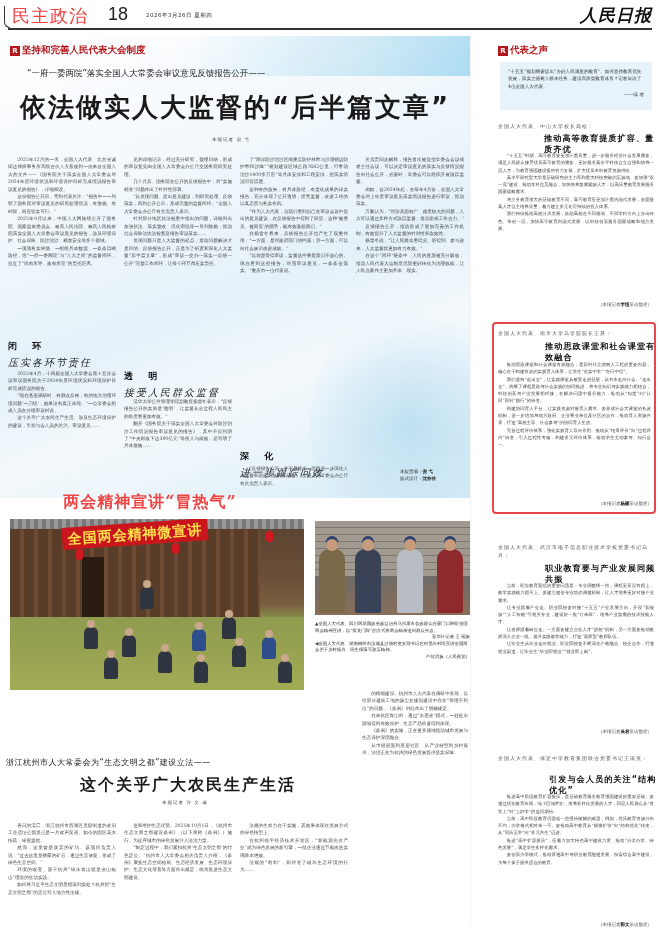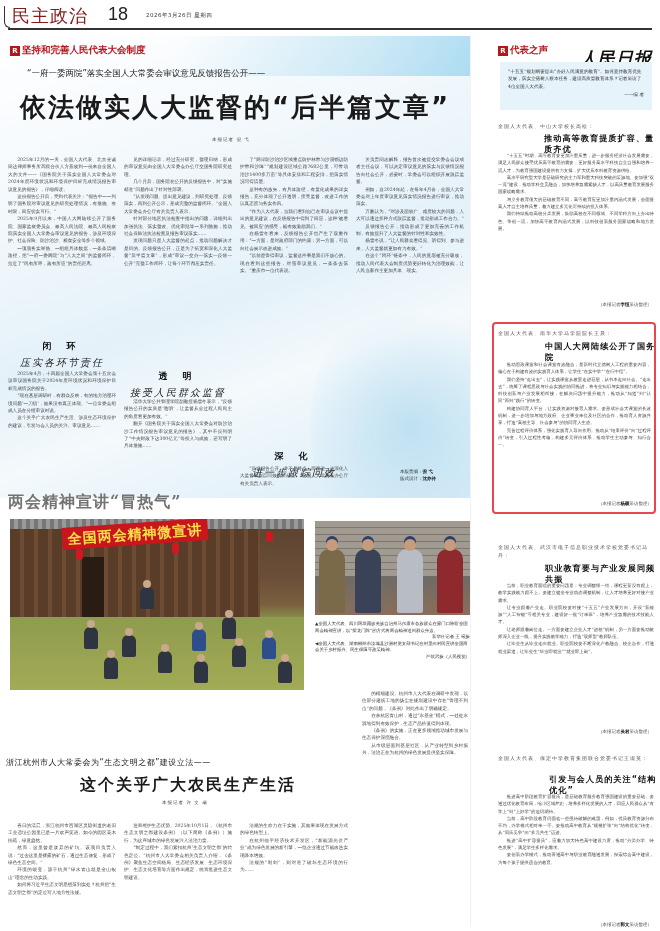--- a/index.html
+++ b/index.html
@@ -1,48 +1,48 @@
 <!DOCTYPE html>
 <html><head>
 <meta charset="utf-8">
 <style>
   * { box-sizing: border-box; margin: 0; padding: 0; }
   html, body { width: 660px; height: 931px; overflow: hidden; background: #ffffff; }
   body { font-family: "DejaVu Serif", "Liberation Serif", serif; color: #222; position: relative; }
 
   .masthead { position: absolute; left: 0; top: 0; width: 660px; height: 30px; }
   .masthead .bracket { position: absolute; left: 4px; top: 6px; width: 6px; height: 22px; border-left: 1.5px solid #333; border-bottom: 1.5px solid #333; border-bottom-left-radius: 6px; }
-  .masthead .section { position: absolute; left: 12px; top: 4px; font-family: "DejaVu Sans", sans-serif; font-size: 18px; color: #7f1d1d; letter-spacing: 1px; }
+  .masthead .section { position: absolute; left: 12px; top: 4px; font-family: "DejaVu Sans", sans-serif; font-size: 18px; color: #ef4444; letter-spacing: 1px; }
   .masthead .pageno { position: absolute; left: 108px; top: 4px; font-family: "Liberation Sans", sans-serif; font-size: 18px; color: #222; }
   .masthead .date { position: absolute; left: 146px; top: 12px; font-family: "DejaVu Sans", sans-serif; font-size: 5.5px; color: #333; letter-spacing: 0.5px; }
-  .masthead .logo { position: absolute; right: 8px; top: 4px; font-family: "DejaVu Serif", serif; font-style: italic; font-size: 17px; color: #111; font-weight: bold; letter-spacing: 1px; margin-top: 43px; }
+  .masthead .logo { position: absolute; right: 8px; top: 4px; font-family: "DejaVu Serif", serif; font-style: italic; font-size: 17px; color: #111; font-weight: bold; letter-spacing: 1px; }
   .masthead .rule { position: absolute; left: 8px; right: 8px; top: 28px; height: 1.5px; background: #333; }
 
   .hero { position: absolute; left: 0; top: 36px; width: 470px; height: 462px;
     background: linear-gradient(160deg, #ffffff 0%, #f2f8fc 30%, #e4f1f9 55%, #f4f9fc 70%, #d7ecf7 100%); overflow: hidden; }
   .hero .swoosh { position: absolute; left: 180px; top: 0; width: 300px; height: 40px; background: linear-gradient(100deg, rgba(255,255,255,0) 0%, #bfe3f3 60%, #8fd0ee 100%); transform: skewX(-25deg); opacity: .7; }
   .hero .swoosh2 { position: absolute; right: -40px; top: 260px; width: 200px; height: 260px; border-radius: 50%; background: radial-gradient(circle, rgba(160,210,236,.55), rgba(255,255,255,0) 70%); }
 
   .sec-tag { position: absolute; font-family: "DejaVu Sans", sans-serif; font-weight: bold; color: #b3171c; font-size: 9.5px; display: flex; align-items: center; gap: 2px; }
   .sec-tag .r { display: inline-block; width: 10px; height: 10px; background: #b3171c; color: #fff; font-size: 7px; line-height: 10px; text-align: center; }
 
   .kicker { position: absolute; font-family: "DejaVu Sans", sans-serif; color: #222; }
   .headline { position: absolute; font-family: "DejaVu Sans", sans-serif; font-weight: bold; color: #1a1a1a; letter-spacing: 2px; }
   .byline { position: absolute; font-size: 4.5px; color: #444; letter-spacing: 1px; }
 
   .col { position: absolute; font-size: 4.6px; line-height: 7.4px; color: #444; text-align: justify; overflow: hidden; }
   .col p { text-indent: 2em; }
-  .subhead { position: absolute; text-align: center; }
+  .subhead { position: absolute; }
   .subhead .a { font-family: "DejaVu Sans", sans-serif; font-size: 9px; font-weight: bold; letter-spacing: 6px; color: #111; }
   .subhead .b { font-size: 10px; letter-spacing: 2px; color: #222; margin-top: 3px; font-style: italic; }
 
   .credits { position: absolute; font-size: 4.5px; color: #333; line-height: 7px; }
   .credits b { color: #111; }
 
-  .photo-title { position: absolute; left: 8px; top: 492px; width: 300px; font-size: 16px; font-weight: bold; letter-spacing: 1px; color: #737373; }
+  .photo-title { position: absolute; left: 0; top: 492px; width: 300px; text-align: center; font-size: 16px; font-weight: bold; letter-spacing: 1px; color: #ef4444; }
 
   .photo { position: absolute; overflow: hidden; }
   .photo1 { left: 10px; top: 519px; width: 294px; height: 171px; background: linear-gradient(180deg, #5b4330 0%, #6b4f38 35%, #7a6040 50%, #8d9a4f 60%, #98a24e 100%); }
   .photo1 .roof { position: absolute; left: 0; top: 0; width: 100%; height: 10px; background: repeating-linear-gradient(90deg, #777 0 4px, #999 4px 8px); }
   .photo1 .house { position: absolute; left: 0; top: 8px; width: 250px; height: 98px; background: repeating-linear-gradient(90deg, #5a3d28 0 10px, #6e4c33 10px 14px); }
   .photo1 .door { position: absolute; left: 72px; top: 30px; width: 22px; height: 60px; background: #2a1c12; }
   .photo1 .banner { position: absolute; left: 52px; top: 4px; width: 146px; height: 22px; background: #c9161d; transform: rotate(-4deg); color: #ffe14a; font-family: "DejaVu Sans", sans-serif; font-weight: bold; font-size: 14px; text-align: center; line-height: 22px; letter-spacing: 1px; }
   .photo1 .lantern { position: absolute; width: 7px; height: 11px; background: #d1171f; border-radius: 3px; }
   .photo1 .grass { position: absolute; left: 0; top: 98px; width: 100%; height: 73px; background: linear-gradient(180deg, #8f9b4e, #a2ab55); }
   .photo1 .people { position: absolute; left: 72px; top: 88px; width: 220px; height: 80px; }
@@ -246,21 +246,21 @@
   <p>高水平研究型大学是基础研究的主力军和重大科技突破的策源地。要加强“双一流”建设，推动学科交叉融合，加快培养急需紧缺人才，以高质量教育发展服务国家战略需求。</p>
   <p>与义务教育很大的基础教育不同，高等教育应更加注重内涵式发展，全面提高人才自主培养质量，着力建立多元化可持续的投入体系。</p>
   <p>我们持续推动高校分类发展，鼓励高校在不同领域、不同学科方向上办出特色、争创一流，加快高等教育内涵式发展，以科技创新服务国家战略和地方发展。</p>
 </div>
 <div class="note" style="left:540px; top:302px; width:112px;">
   <span>（本报记者</span><b>李恒</b><span>采访整理）</span>
 </div>
 
 <div class="highlight"></div>
 <div class="rcol-lead" style="left:498px; top:330px;">全国人大代表、南华大学马学院院长王晨：</div>
-<div class="rcol-title" style="left:503px; top:341px;">中国人大网陆续公开了国务院</div>
+<div class="rcol-title" style="left:503px; top:341px;">推动思政课堂和社会课堂有效融合</div>
 <div class="rcol-body" style="left:498px; top:361px; width:153px; height:138px;">
   <p>推动思政课堂和社会课堂有效融合，是新时代立德树人工程的重要内容，核心在于构建有效的实践育人体系，让学生“在实中学”“在行中悟”。</p>
   <p>我们坚持“走出去”，让实践课堂从教室走进基层，从书本走向社会。“走出去”，统筹了课程思政与社会实践的协同推进，将专业知识与实践能力相结合，科技创新与产业发展相衔接，在解决问题中提升能力，推动从“知道”到“认同”再到“践行”的转变。</p>
   <p>构建协同育人平台，让实践资源对接育人需求。要形成社会大课堂的长效机制，进一步增加与地方政府、企业事业单位及社区的合作，推动育人资源共享，打造“高校主导、社会参与”的协同育人生态。</p>
   <p>完善过程评价体系，强化实践育人导向作用。推动从“结果评价”向“过程评价”转变，引入过程性考核，构建多元评价体系，推动学生主动参与、知行合一。</p>
 </div>
 <div class="note" style="left:540px; top:501px; width:112px;">
   <span>（本报记者</span><b>杨颖</b><span>采访整理）</span>
 </div>
 

